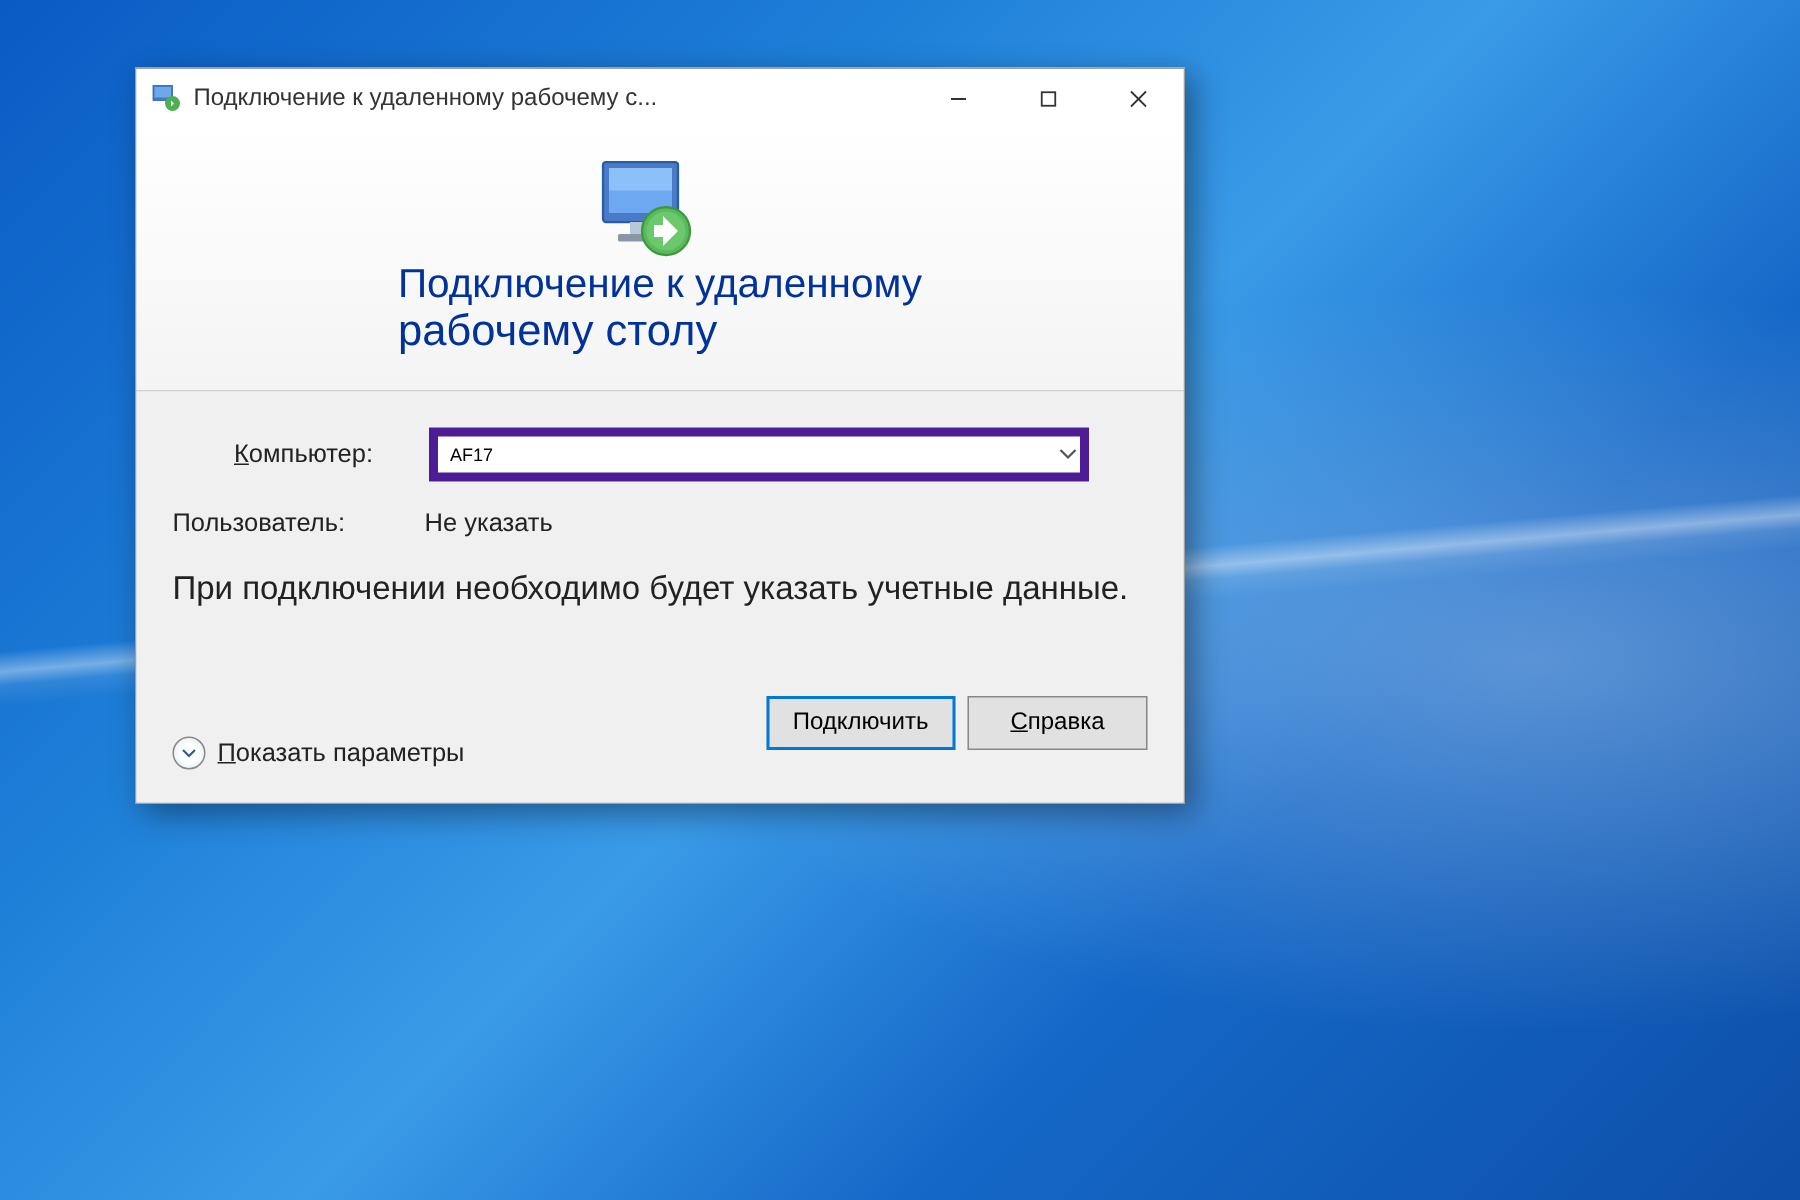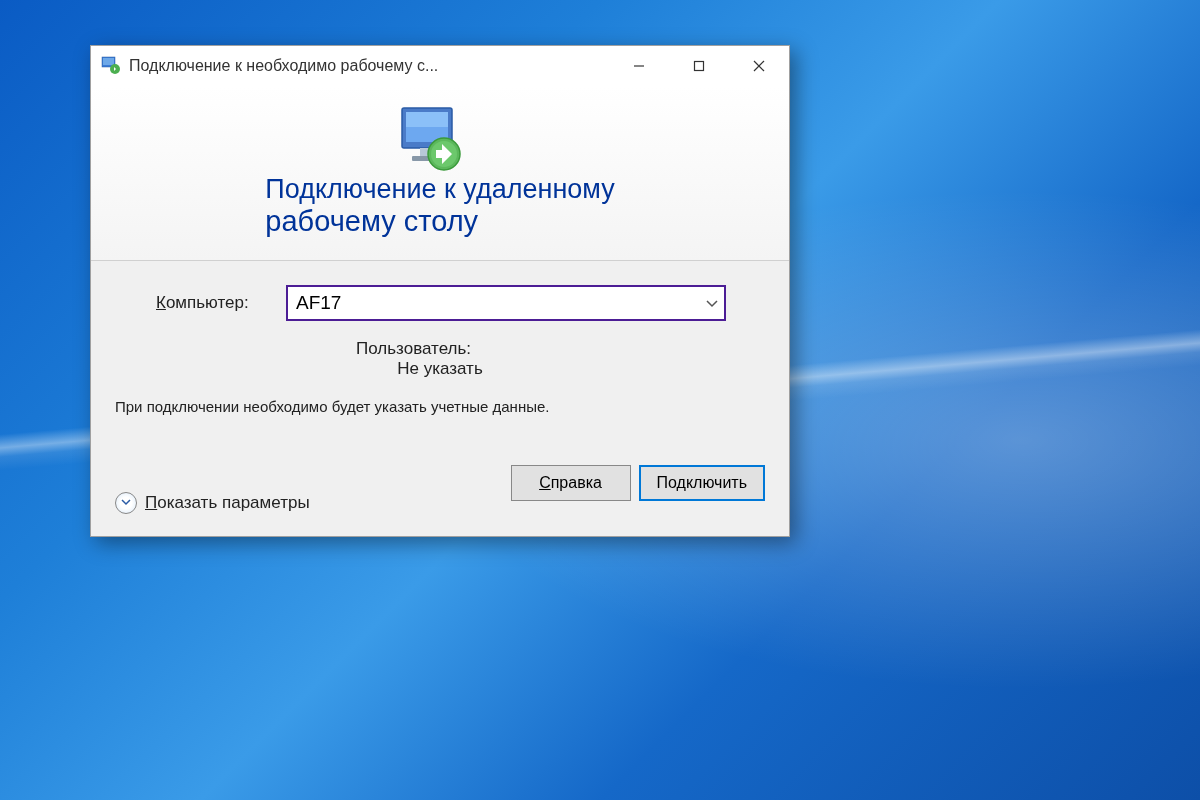--- a/index.html
+++ b/index.html
@@ -107,48 +107,47 @@
       margin-left: 41px;
     }
     .combo {
       flex: 1;
       position: relative;
       max-width: 440px;
     }
     .combo input {
       width: 100%;
       height: 36px;
-      border: 2px solid #4c1d95;
+      border: 6px solid #4c1d95;
       padding: 4px 16px 4px 8px;
-      font-size: 19px;
+      font-size: 12px;
       font-family: inherit;
       outline: none;
       background: white;
     }
     .combo-chevron {
       position: absolute;
       right: 8px;
       top: 50%;
       transform: translateY(-50%);
       pointer-events: none;
     }
     .user-row {
       display: flex;
       align-items: center;
       margin-bottom: 18px;
       font-size: 17px;
       color: #222;
-      flex-direction: column;
     }
     .user-label { width: 168px; }
     .hint-text {
-      font-size: 15px;
+      font-size: 22px;
       color: #222;
       line-height: 1.35;
-      margin-bottom: 12px;
+      margin-bottom: 22px;
     }
     .footer-row {
       display: flex;
       align-items: center;
       padding: 10px 24px 22px 24px;
       background: #f0f0f0;
     }
     .expand-link {
       display: flex;
       align-items: center;
@@ -189,21 +188,21 @@
 
   <div class="titlebar">
     <span class="titlebar-icon">
       <svg viewBox="0 0 20 20">
         <rect x="1" y="1" width="13" height="10" fill="#3a7bd5" stroke="#2a5ba5" stroke-width="0.5"></rect>
         <rect x="2" y="2" width="11" height="7" fill="#6da8e8"></rect>
         <circle cx="14" cy="13" r="5" fill="#4caf50"></circle>
         <path d="M11 13 l2 0 l0 -2 l2 2 l-2 2 l0 -2" fill="white"></path>
       </svg>
     </span>
-    <span class="titlebar-text">Подключение к необходимо рабочему с...</span>
+    <span class="titlebar-text">Подключение к удаленному рабочему с...</span>
     <div class="win-controls">
       <button class="win-btn">
         <svg width="14" height="14">
             <line x1="2" y1="7" x2="12" y2="7"></line>
           </svg>
       </button>
       <button class="win-btn">
         <svg width="14" height="14">
             <rect x="2.5" y="2.5" width="9" height="9"></rect>
           </svg>
@@ -259,17 +258,17 @@
 
   <div class="footer-row">
     <div class="expand-link">
       <span class="expand-icon">
         <svg width="10" height="7">
             <path d="M1 1 L5 5 L9 1" stroke="#2a5ba5" stroke-width="1.5" fill="none"></path>
           </svg>
       </span>
       <span><u>П</u>оказать параметры</span>
     </div>
+    <button class="btn primary"><span>Подключить</span></button>
     <button class="btn"><u>С</u>правка</button>
-    <button class="btn primary"><span>Подключить</span></button>
   </div>
 
 </div>
 
 </body></html>

